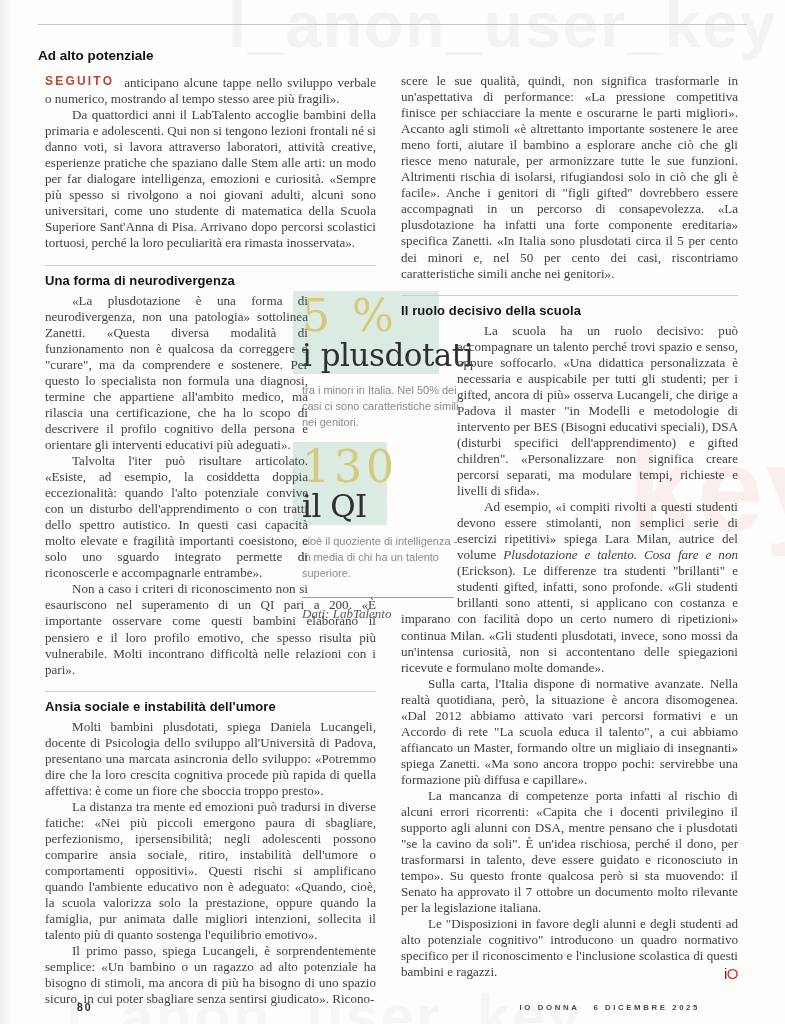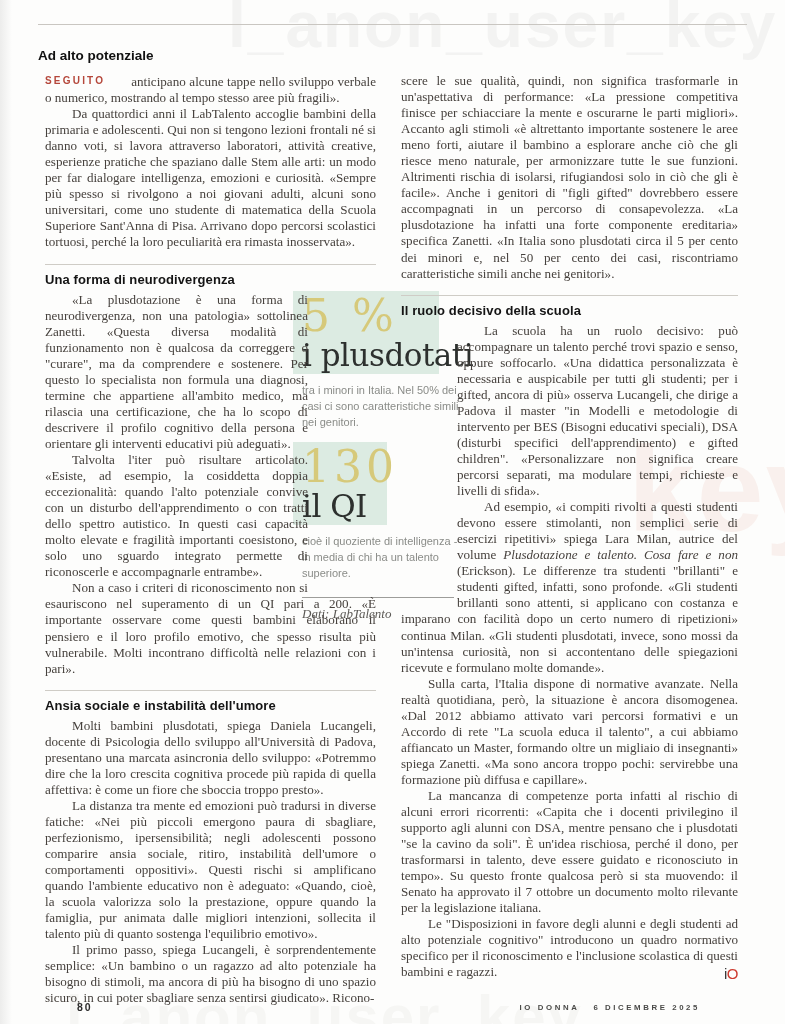--- a/index.html
+++ b/index.html
@@ -44,22 +44,22 @@
   .col-left  { left:45px;  width:331px; }
   .col-right { left:401px; width:337px; }
 
   .col p {
     font-size:13.1px; line-height:16.05px; text-align:justify;
     text-indent:27px; color:#46413d;
   }
   .col p.first { text-indent:0; }
   .seguito {
     font-family:"Liberation Sans", sans-serif;
-    font-weight:bold; font-size:10px; letter-spacing:2.2px;
-    color:#b5473b; vertical-align:2px; margin-right:26px;
+    font-weight:bold; font-size:12px; letter-spacing:2.2px;
+    color:#b5473b; vertical-align:2px; margin-right:10px;
   }
   .shead {
     font-family:"Liberation Sans", sans-serif;
     font-weight:bold; font-size:13px; color:#141414;
     letter-spacing:0.1px;
     border-top:1px solid #cfccc6; padding-top:7px;
     margin-top:13px; margin-bottom:5px;
   }
   .wrapzone { overflow:visible; }
   .spacer-right { float:right; width:68px; height:292px; }

